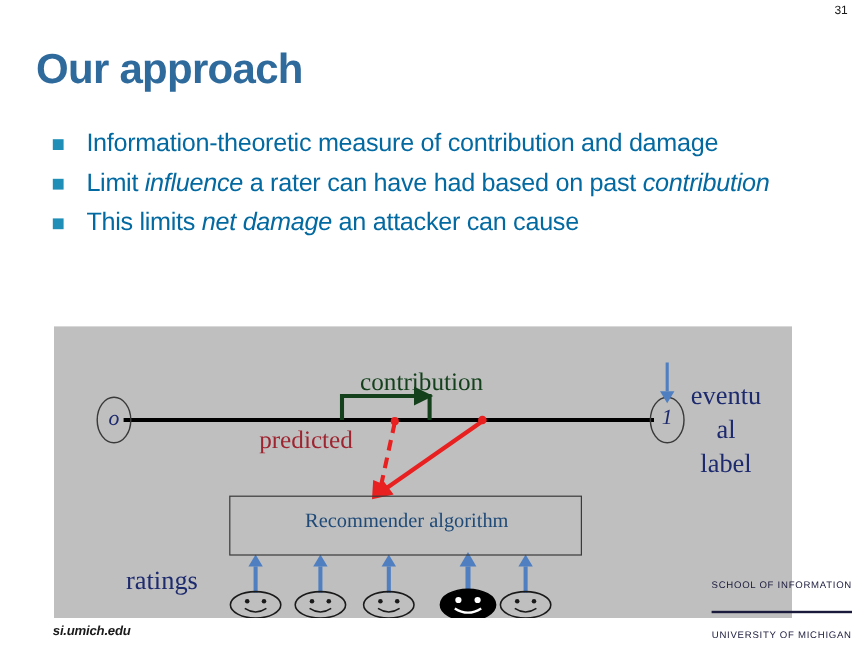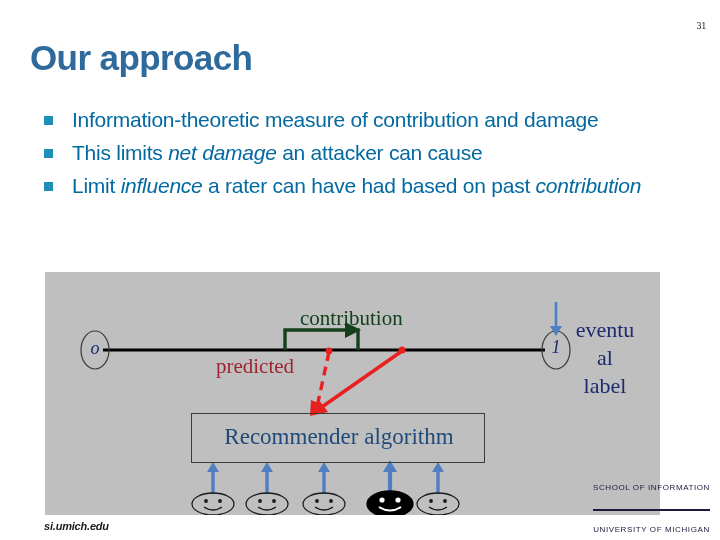--- a/index.html
+++ b/index.html
@@ -11,23 +11,23 @@
     width: 720px;
     height: 540px;
     position: relative;
     overflow: hidden;
     font-family: "Liberation Sans", sans-serif;
   }
 
   
   #slide-number {
     position: absolute;
-    top: 20px;
+    top: 4px;
     right: 14px;
-    font-family: Liberation Serif, serif;
+    font-family: Liberation Sans, sans-serif;
     font-size: 10px;
     color: #1a1a1a;
     letter-spacing: -0.3px;
   }
 
   
   #slide-title {
     position: absolute;
     left: 30px;
     top: 39px;
@@ -137,21 +137,21 @@
     background: transparent;
     box-sizing: border-box;
   }
   #recommender-label {
     position: absolute;
     left: 0;
     top: 10px;
     width: 294px;
     text-align: center;
     font-family: "Liberation Serif", serif;
-    font-size: 23px;
+    font-size: 17px;
     color: #1f4a78;
   }
   .node-letter {
     position: absolute;
     font-family: "Liberation Serif", serif;
     font-style: italic;
     font-size: 18px;
     color: #1d2a6e;
     text-align: center;
   }
@@ -199,25 +199,25 @@
 
 <div id="slide-title">Our approach</div>
 
 <ul id="bullet-list">
   <li class="bullet-item">
     <span class="bullet-marker"></span>
     <span>Information-theoretic measure of contribution and damage</span>
   </li>
   <li class="bullet-item">
     <span class="bullet-marker"></span>
-    <span>This limits </span><i>net damage</i><span> an attacker can cause</span>
+    <span>Limit </span><i>influence</i><span> a rater can have had based on past </span><i>contribution</i>
   </li>
   <li class="bullet-item">
     <span class="bullet-marker"></span>
-    <span>Limit </span><i>influence</i><span> a rater can have had based on past </span><i>contribution</i>
+    <span>This limits </span><i>net damage</i><span> an attacker can cause</span>
   </li>
 </ul>
 
 <div id="diagram-panel">
 
   <svg id="diagram-svg" viewBox="0 0 615 243">
 
     <line x1="58" y1="78" x2="500" y2="78" stroke="#000000" stroke-width="3.2"></line>
 
     <ellipse cx="50" cy="78" rx="14" ry="19" fill="none" stroke="#3a3a3a" stroke-width="1.2"></ellipse>
@@ -306,20 +306,21 @@
   <div class="lbl-eventual">
     <span>eventu</span><br>
     <span>al</span><br>
     <span>label</span>
   </div>
 
   <div id="recommender-box">
     <div id="recommender-label">Recommender algorithm</div>
   </div>
 
+  <div class="lbl-ratings">ratings</div>
 
 </div>
 
 <div id="footer-url">si.umich.edu</div>
 <div id="footer-logo">
   <span id="footer-logo-line1">SCHOOL OF INFORMATION</span>
   <span id="footer-logo-line2">UNIVERSITY OF MICHIGAN</span>
 </div>
 
 </body></html>

